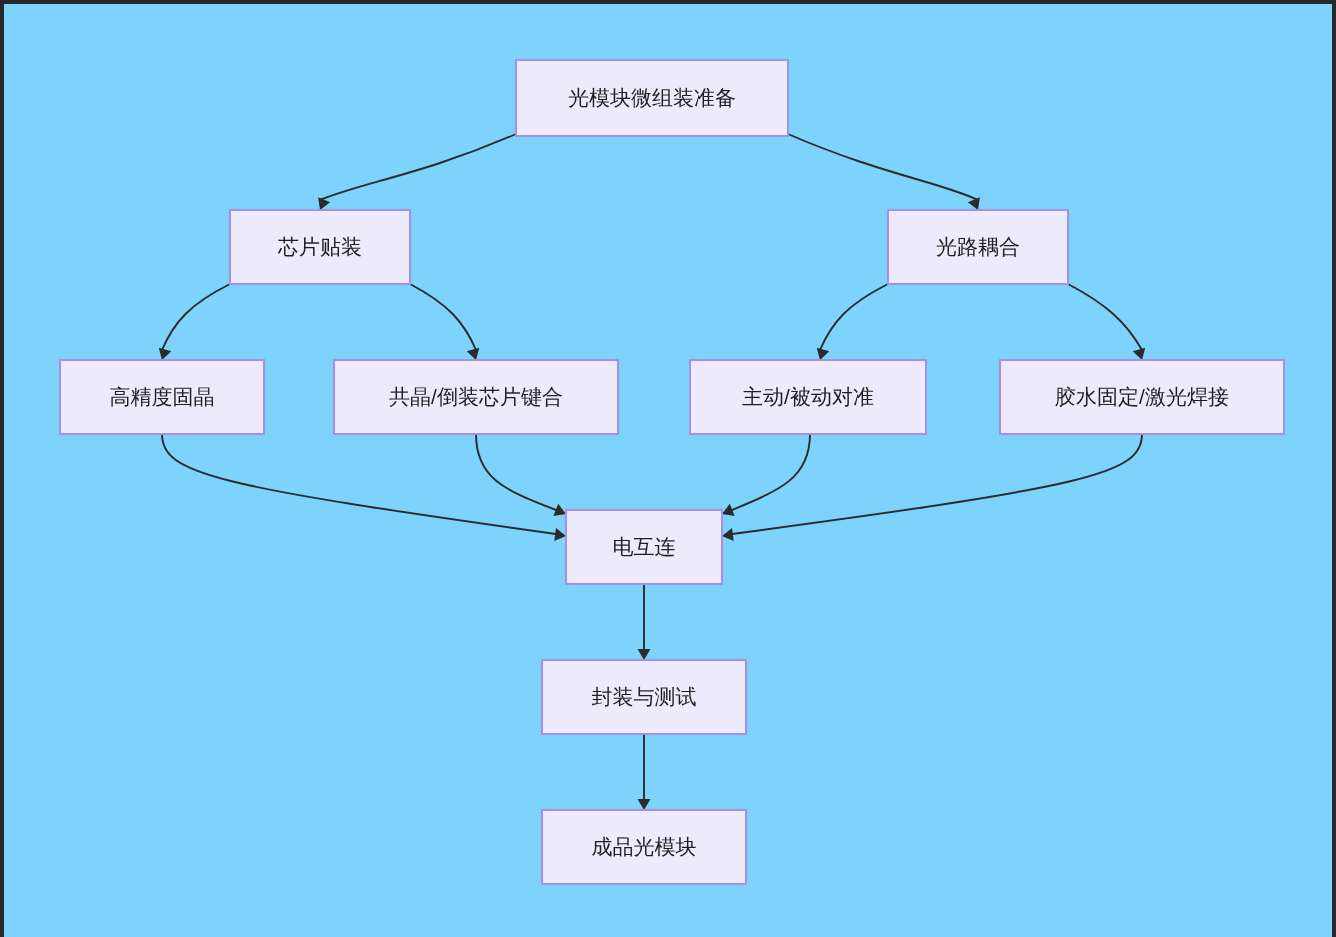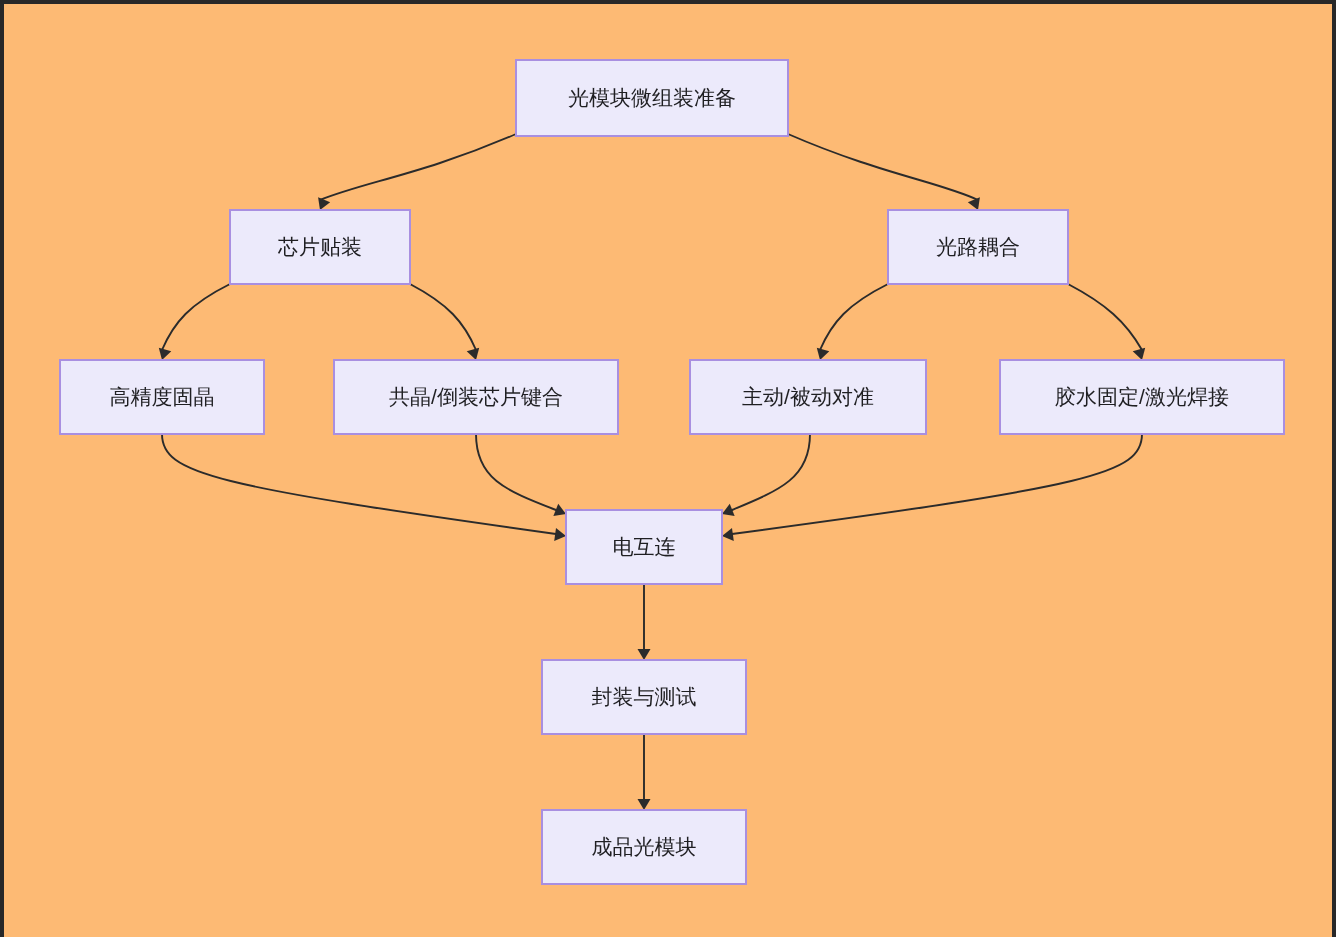--- a/index.html
+++ b/index.html
@@ -5,21 +5,21 @@
   html, body {
     margin: 0;
     padding: 0;
     background: #ffffff;
     font-family: "Liberation Sans", "DejaVu Sans", sans-serif;
   }
   #page {
     position: relative;
     width: 1336px;
     height: 937px;
-    background: #fdba74;
+    background: #7dd3fc;
     box-sizing: border-box;
     border-top: 4px solid #282828;
     border-left: 4px solid #282828;
     border-right: 4px solid #282828;
     overflow: hidden;
   }
   #flow-svg {
     display: block;
     width: 1336px;
     height: 937px;

